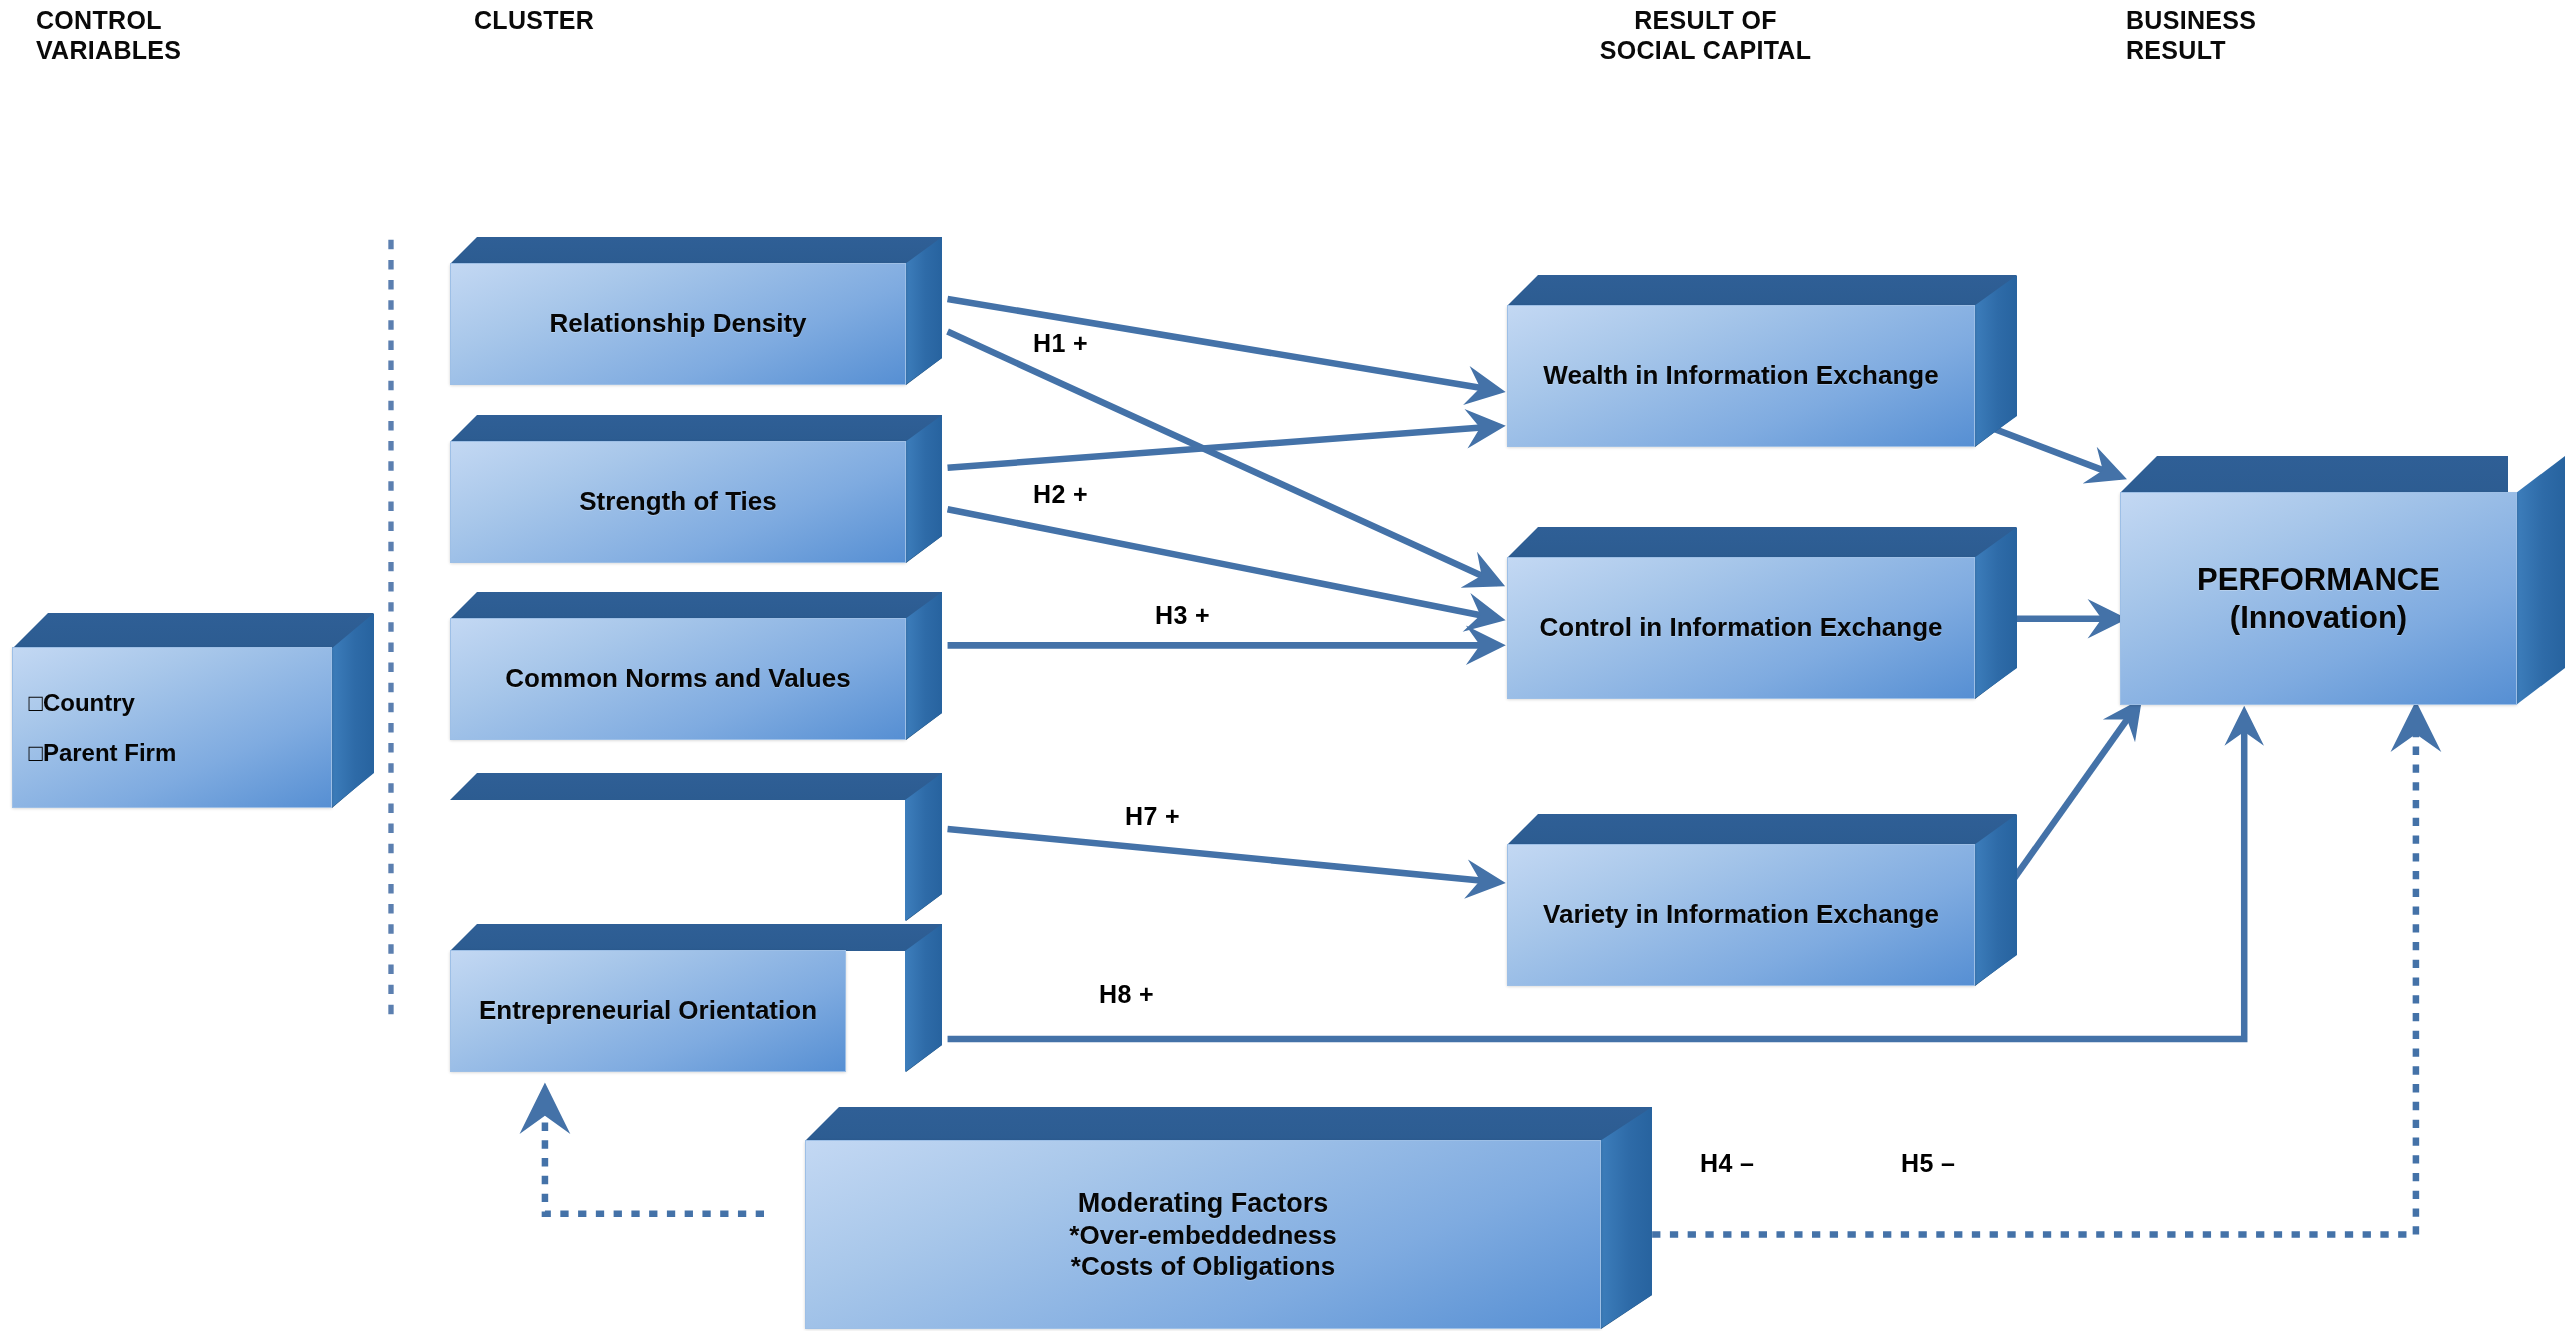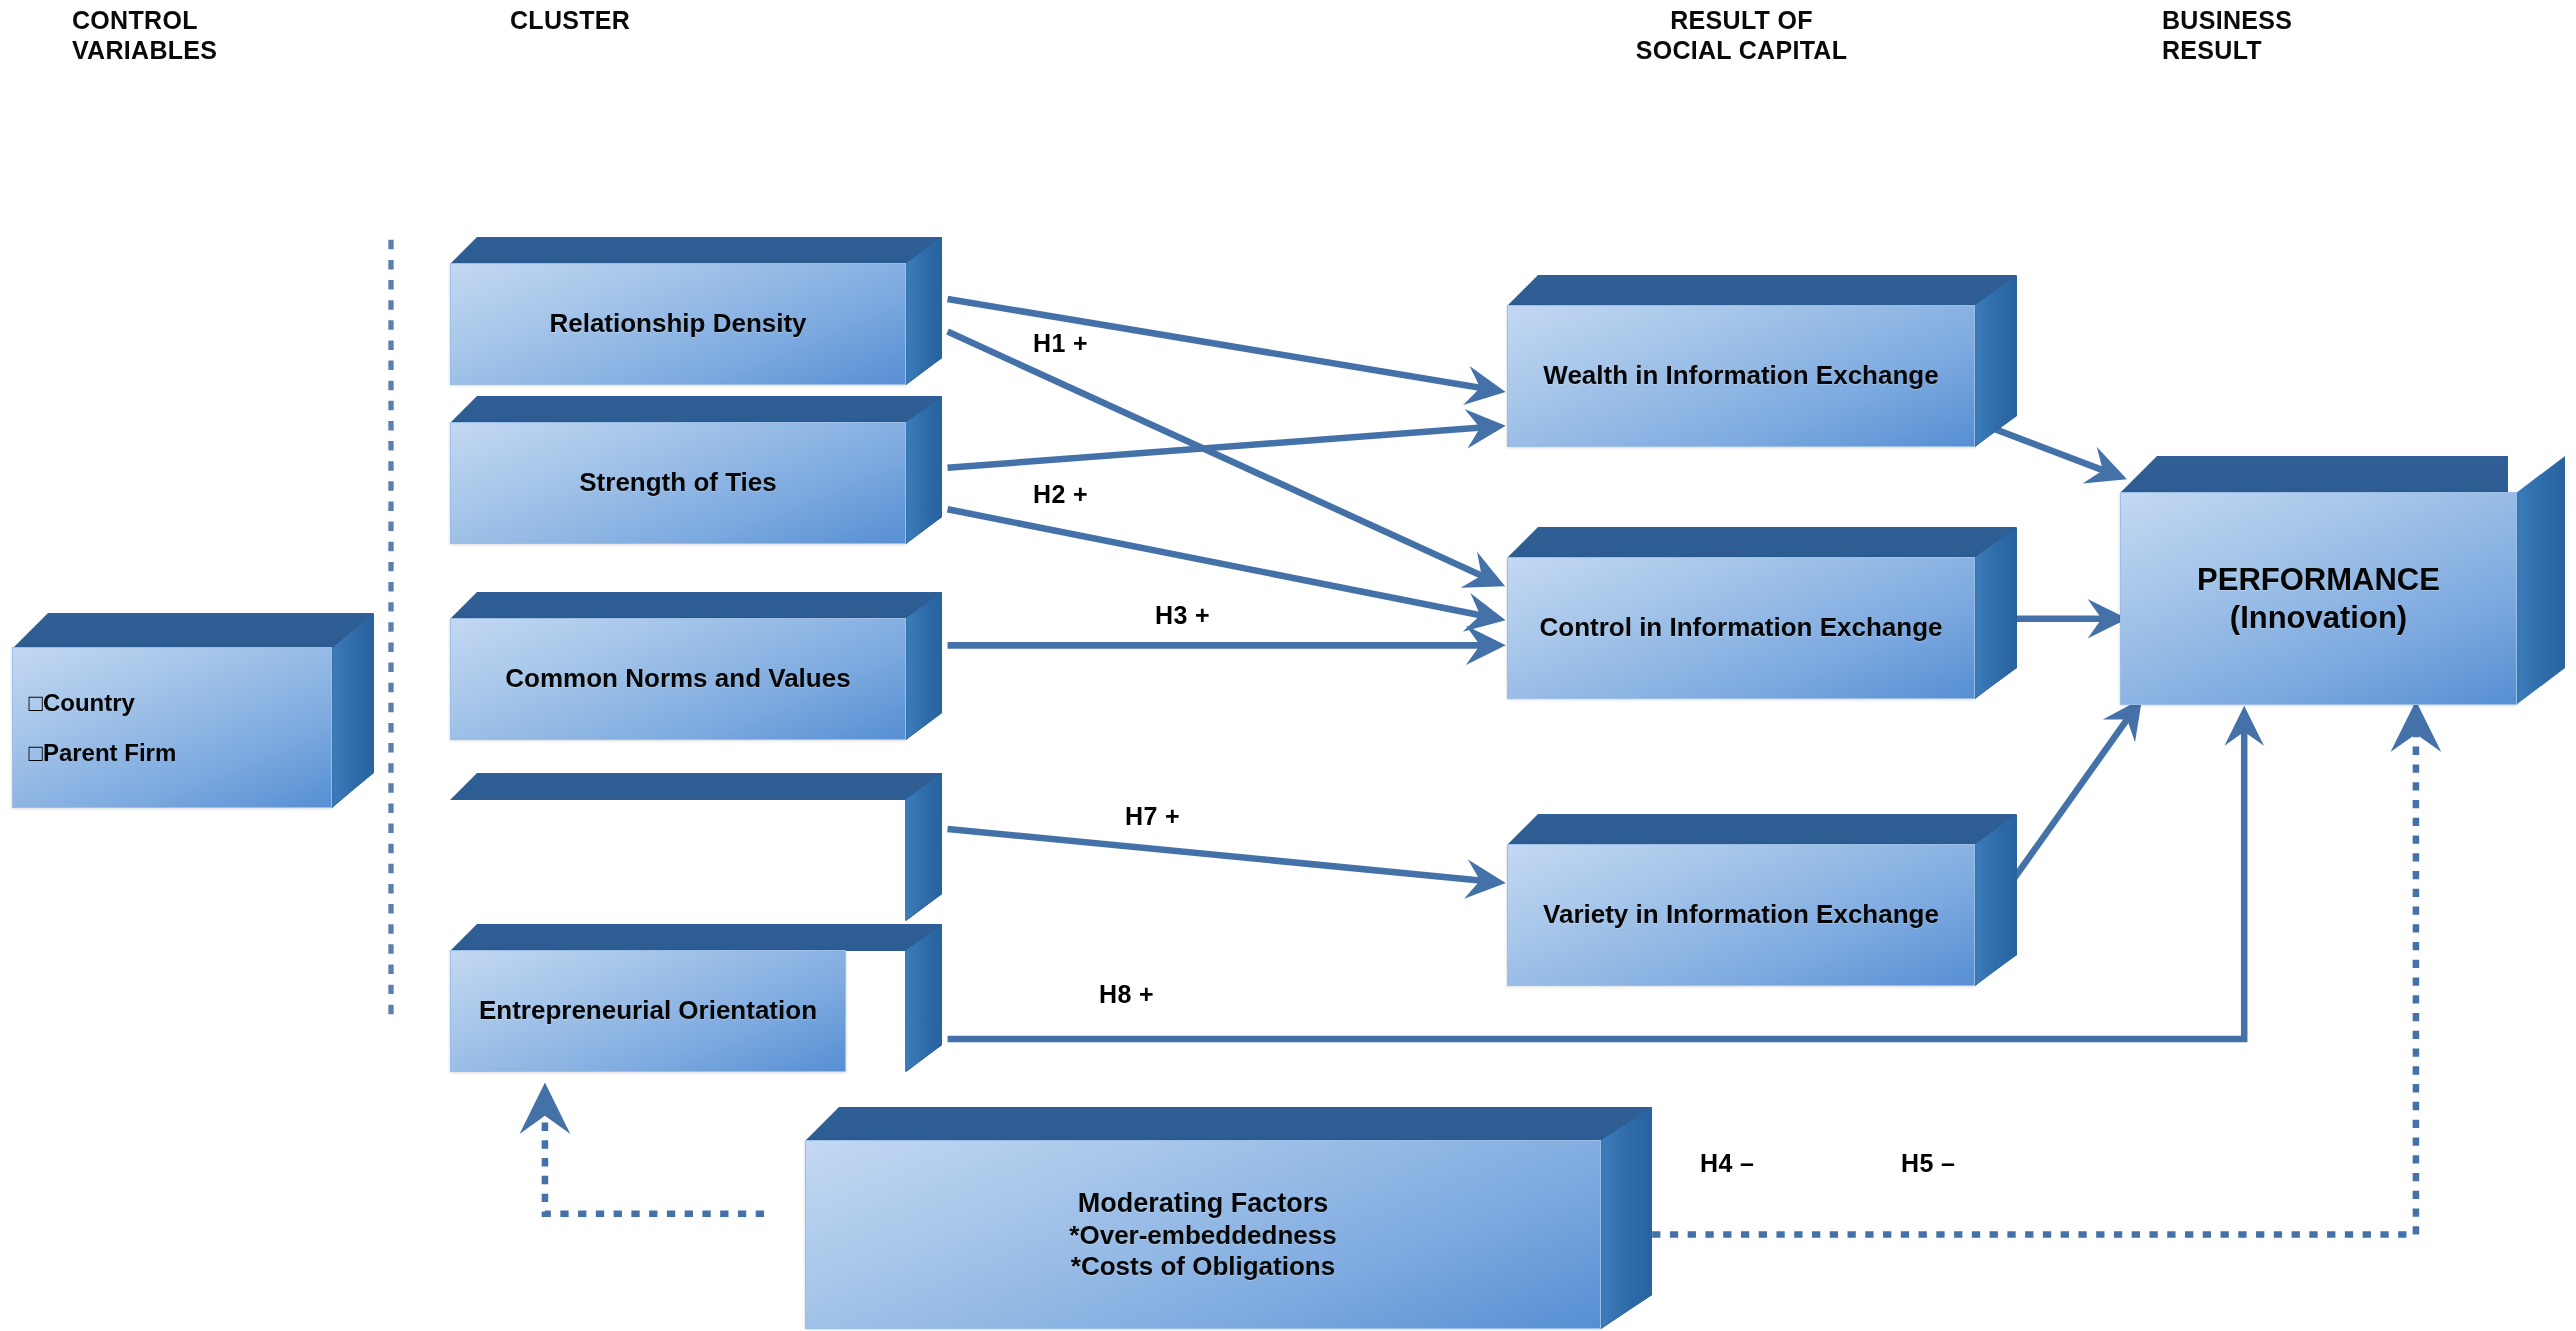--- a/index.html
+++ b/index.html
@@ -14,21 +14,20 @@
   
   .colhead{
     position:absolute;
     font-weight:bold;
     color:#0a0a0a;
     font-size:25px;
     line-height:1.18;
     letter-spacing:0.3px;
     white-space:pre-line;
     text-align:center;
-    margin-left:36px;
   }
 
   
   .box3d{position:absolute;}
   .box3d .top{
     position:absolute;left:0;top:0;width:100%;height:100%;
     background:linear-gradient(180deg,#2f5f96 0%,#1f4e79 100%);
   }
   .box3d .side{
     position:absolute;
@@ -131,21 +130,21 @@
 
   <div class="box3d" style="left:450px;top:237px;width:492px;height:148px;">
     <div class="top" style="clip-path:polygon(0 27px, 27px 0, 100% 0, 100% 121px, 456px 148px, 456px 27px);"></div>
     <div class="side" style="left:455px;top:0;width:37px;height:148px;
                 clip-path:polygon(0 27px, 37px 0, 37px 121px, 0 148px);"></div>
     <div class="face" style="left:0;top:26px;width:456px;height:122px;">
       <div class="label" style="font-size:26px;">Relationship Density</div>
     </div>
   </div>
 
-  <div class="box3d" style="left:450px;top:396px;width:492px;height:148px;">
+  <div class="box3d" style="left:450px;top:415px;width:492px;height:148px;">
     <div class="top" style="clip-path:polygon(0 27px, 27px 0, 100% 0, 100% 121px, 456px 148px, 456px 27px);"></div>
     <div class="side" style="left:455px;top:0;width:37px;height:148px;
                 clip-path:polygon(0 27px, 37px 0, 37px 121px, 0 148px);"></div>
     <div class="face" style="left:0;top:26px;width:456px;height:122px;">
       <div class="label" style="font-size:26px;">Strength of Ties</div>
     </div>
   </div>
 
   <div class="box3d" style="left:450px;top:592px;width:492px;height:148px;">
     <div class="top" style="clip-path:polygon(0 27px, 27px 0, 100% 0, 100% 121px, 456px 148px, 456px 27px);"></div>

